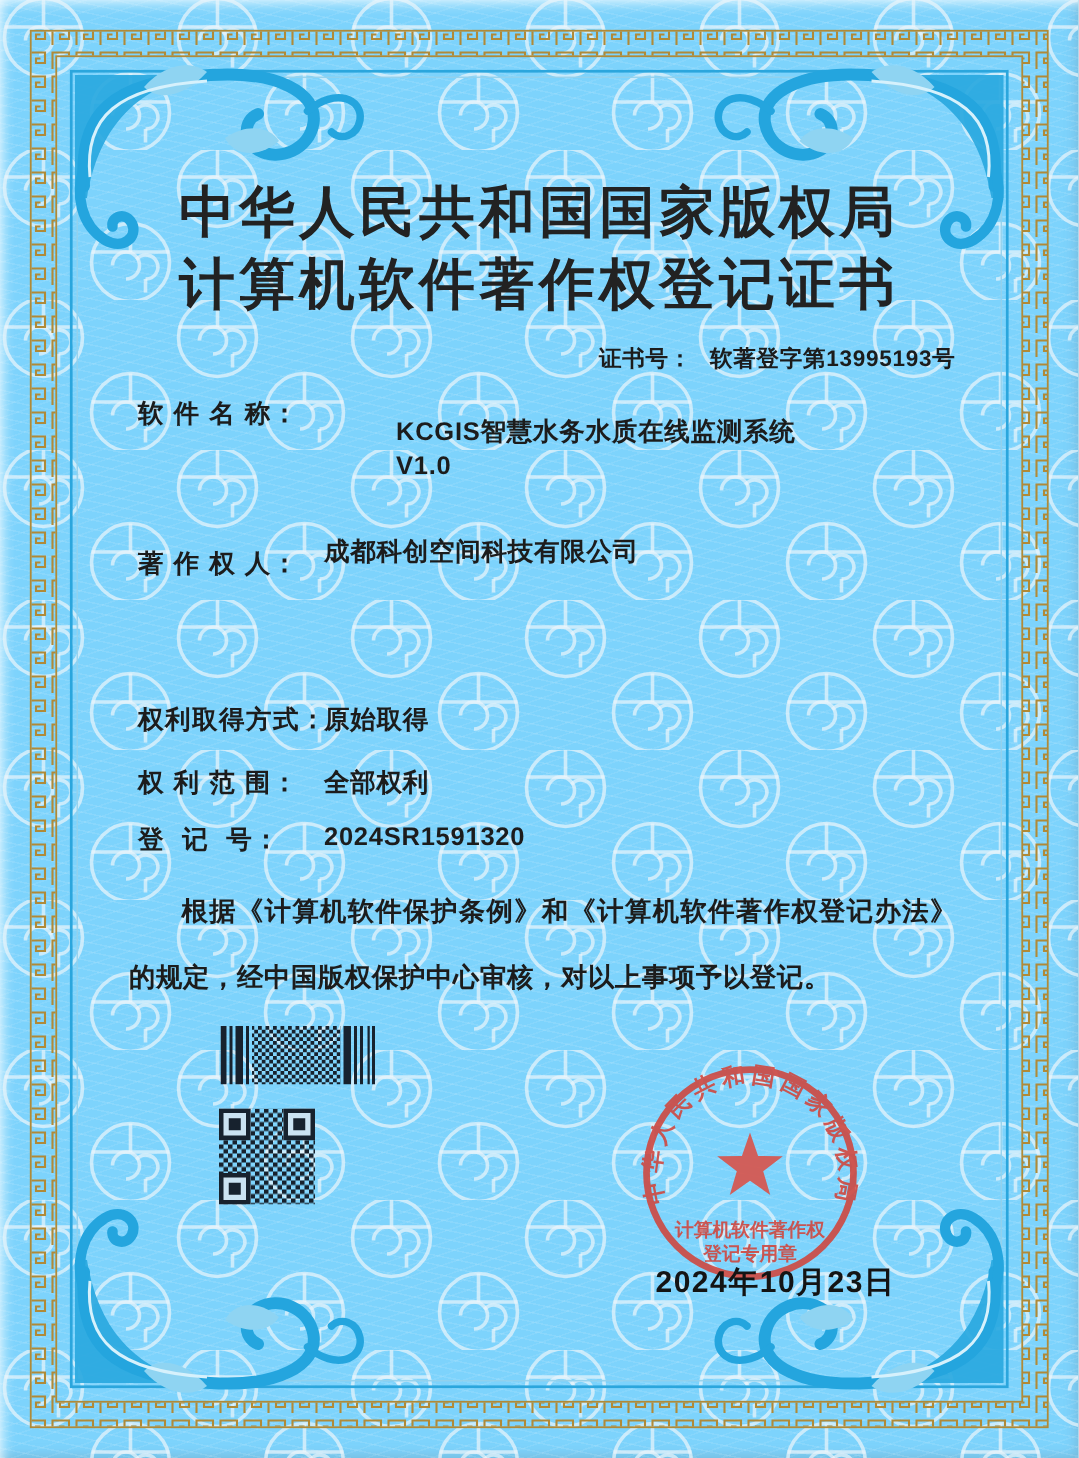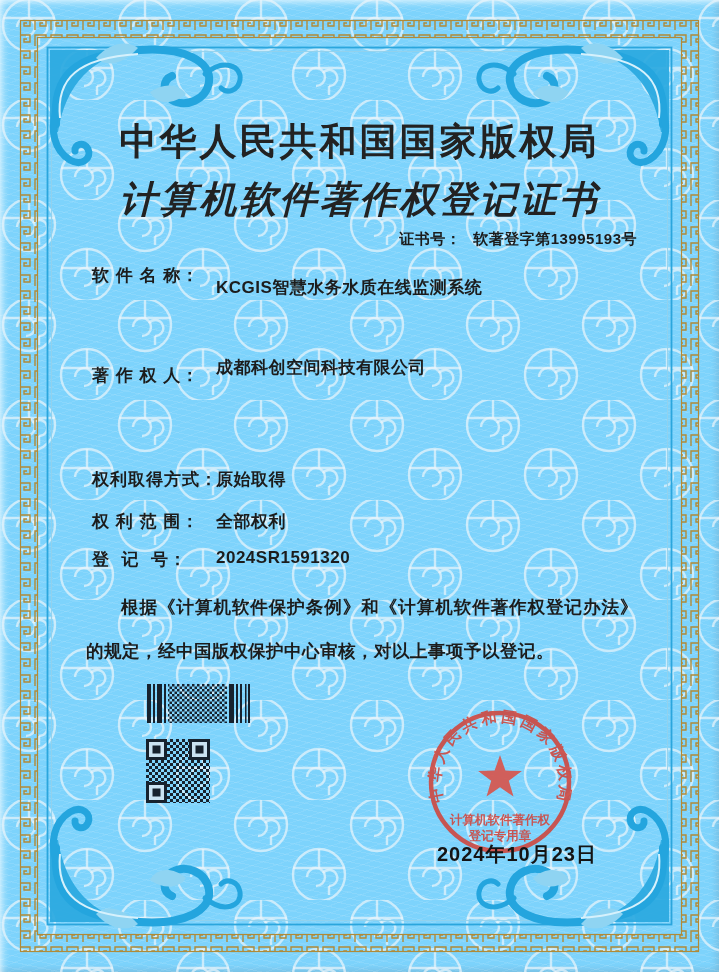--- a/index.html
+++ b/index.html
@@ -36,21 +36,21 @@
   }
   .certno .gap { display:inline-block; width:12px; }
 
   .field-label {
     left:92px; font-weight:700; font-size:17px; white-space:pre;
     letter-spacing:1px;
   }
   .field-value {
     left:216px; font-weight:700; font-size:17px; letter-spacing:.5px;
   }
-  .sw-lines { line-height:23px; }
+  .sw-lines { line-height:23px;margin-left:48px; }
 
   .statement {
     left:86px; top:586px; width:552px;
     font-weight:700; font-size:17.5px; line-height:43.5px;
     text-align:justify; text-indent:2em; letter-spacing:.5px;
   }
 
   .issue-date {
     left:437px; top:841px;
     font-weight:700; font-size:20px; letter-spacing:1px; color:#141414;text-align:center;
@@ -113,29 +113,30 @@
       <rect x="51.5" y="51.5" width="616" height="869" fill="none" stroke="#93d1ec" stroke-width="0.9"></rect>
     </g>
 
     <use href="#corner"></use>
     <use href="#corner" transform="translate(719,0) scale(-1,1)"></use>
     <use href="#corner" transform="translate(0,972) scale(1,-1)"></use>
     <use href="#corner" transform="translate(719,972) scale(-1,-1)"></use>
   </svg>
 
   <div class="abs title-line" style="top:117px;">中华人民共和国国家版权局</div>
-  <div class="abs title-line" style="top:175px;font-style:italic;">计算机软件著作权登记证书</div>
+  <div class="abs title-line" style="top:165px;">计算机软件著作权登记证书</div>
 
   <div class="abs certno">
     <span>证书号：</span><span class="gap"></span><span>软著登字第13995193号</span>
   </div>
 
   <div class="abs field-label" style="top:264px;">软 件 名 称：</div>
   <div class="abs field-value sw-lines" style="top:276px;">
     <div>KCGIS智慧水务水质在线监测系统</div>
+    <div>V1.0</div>
   </div>
 
   <div class="abs field-label" style="top:364px;">著 作 权 人：</div>
   <div class="abs field-value" style="top:356px;">成都科创空间科技有限公司</div>
 
   <div class="abs field-label" style="top:468px;">权利取得方式：</div>
   <div class="abs field-value" style="top:468px;">原始取得</div>
 
   <div class="abs field-label" style="top:510px;">权 利 范 围：</div>
   <div class="abs field-value" style="top:510px;">全部权利</div>

